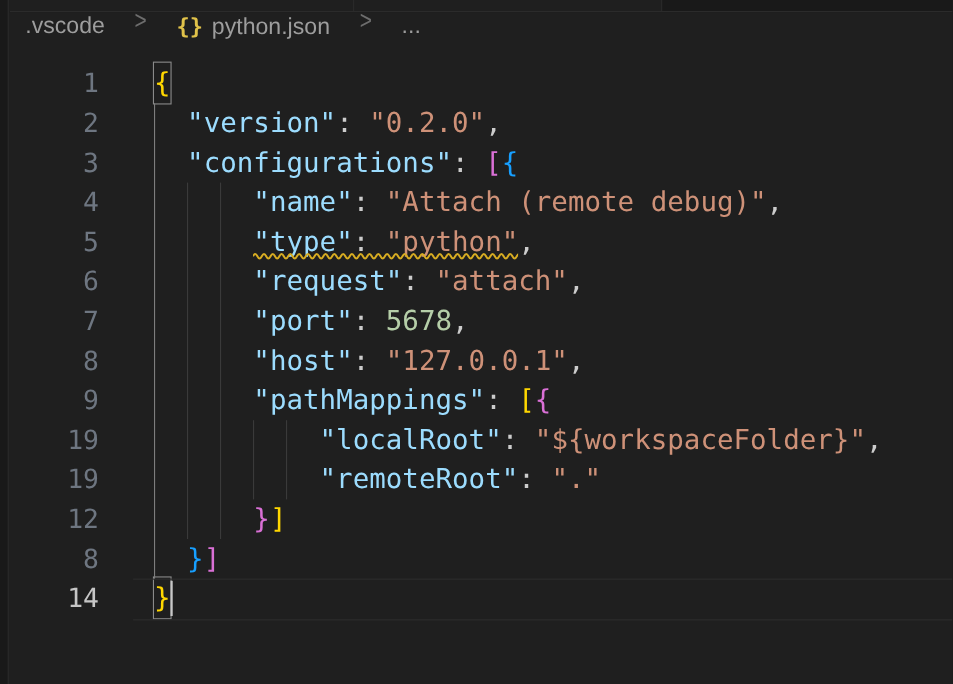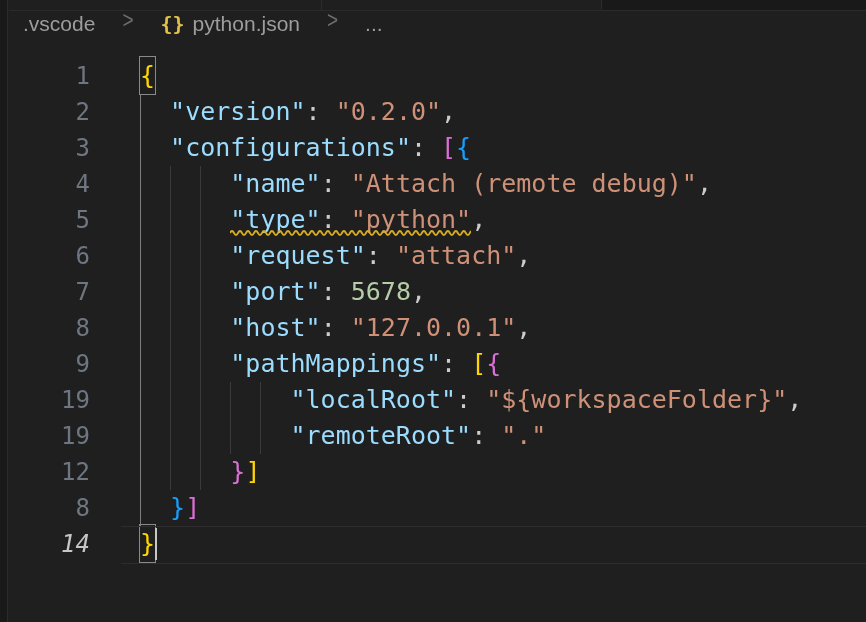--- a/index.html
+++ b/index.html
@@ -29,21 +29,21 @@
   .crumb{cursor:pointer;}
   .crumb-sep{color:var(--crumbSep);margin:0 9px;font-size:19px;transform:scaleY(1.25);display:inline-block;}
   .json-icon{color:var(--jsonIcon);font-family:"DejaVu Sans Mono",monospace;
     font-weight:bold;font-size:20px;margin-right:8px;}
 
   .editor{position:absolute;left:9px;top:58px;right:0;bottom:0;
     font-family:"DejaVu Sans Mono",monospace;font-size:25px;line-height:36px;}
   .line{position:relative;height:36px;display:flex;white-space:pre;}
   .ln{flex:none;width:131px;padding-right:50px;text-align:right;
     color:var(--gutter);font-size:24px;}
-  .line.current .ln{color:var(--gutterActive);font-style:italic;}
+  .line.current .ln{color:var(--gutterActive);}
   .code{position:relative;flex:1;color:var(--fg);}
   .line.current::after{content:"";position:absolute;left:112px;right:0;top:0;height:36px;
     border-top:1px solid var(--lineHl);border-bottom:1px solid var(--lineHl);pointer-events:none;}
 
   .tok.k{color:var(--key);} .tok.s{color:var(--string);} .tok.n{color:var(--number);}
   .tok.p{color:var(--fg);} .tok.b1{color:var(--b1);} .tok.b2{color:var(--b2);} .tok.b3{color:var(--b3);}
   .tok.match{outline:1.5px solid var(--matchBox);padding:4px 0;}
 
   .guide{position:absolute;width:1px;background:var(--guide);pointer-events:none;}
   .guide.active{background:var(--guideActive);}

